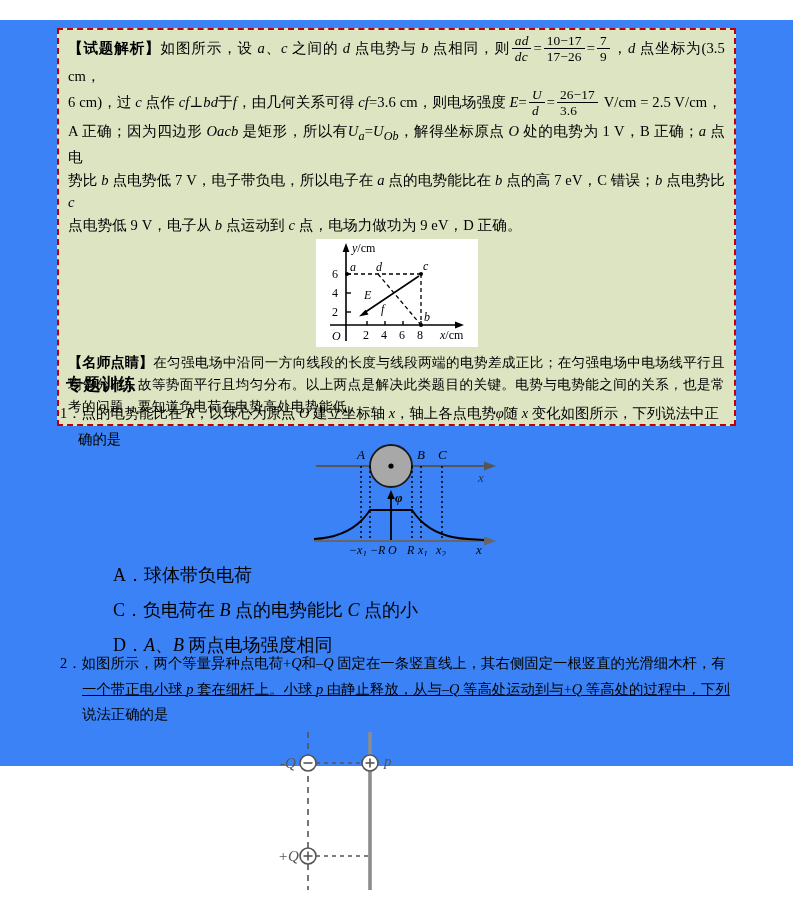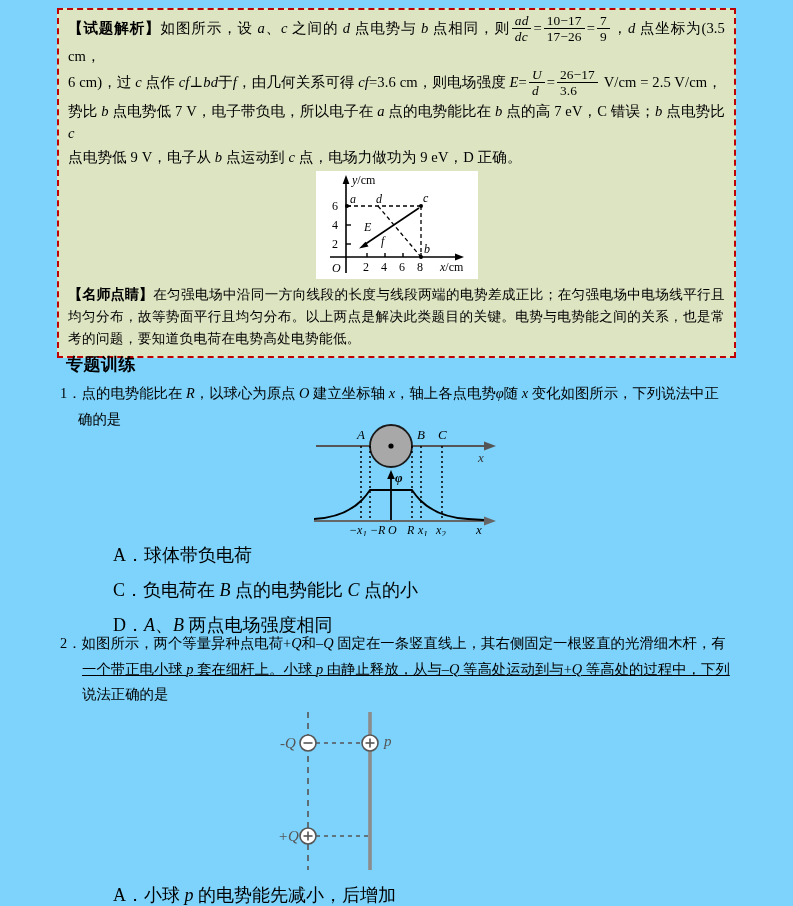--- a/index.html
+++ b/index.html
@@ -11,22 +11,23 @@
     width: 793px;
     height: 906px;
     font-family: "Liberation Serif", "DejaVu Serif", serif;
     color: #000000;
     position: relative;
     overflow: hidden;
   }
   .page {
     position: relative;
     width: 793px;
-    height: 906px;
-    background: #7dd3fc;
+    height: 746px;
+    background: #3b82f6;
+    margin-top: 20px;
   }
 
   
   .explain-box {
     position: absolute;
     left: 57px;
     top: 8px;
     width: 679px;
     padding: 4px 9px 6px 9px;
     background: #dde4c2;
@@ -133,20 +134,23 @@
   <div class="explain-box">
 
     <p class="para">
       <span class="tag">【试题解析】</span><span>如图所示，设 </span><span class="mi">a</span><span>、</span><span class="mi">c</span><span> 之间的 </span><span class="mi">d</span><span> 点电势与 </span><span class="mi">b</span><span> 点相同，则</span><span class="frac"><span class="num it">ad</span><span class="den it">dc</span></span><span>=</span><span class="frac"><span class="num">10−17</span><span class="den">17−26</span></span><span>=</span><span class="frac"><span class="num">7</span><span class="den">9</span></span><span>，</span><span class="mi">d</span><span> 点坐标为(3.5 cm，</span>
     </p>
 
     <p class="para">
       <span>6 cm)，过 </span><span class="mi">c</span><span> 点作 </span><span class="mi">cf</span><span>⊥</span><span class="mi">bd</span><span>于</span><span class="mi">f</span><span>，由几何关系可得 </span><span class="mi">cf</span><span>=3.6 cm，则电场强度 </span><span class="mi">E</span><span>=</span><span class="frac"><span class="num it">U</span><span class="den it">d</span></span><span>=</span><span class="frac"><span class="num">26−17</span><span class="den">3.6</span></span>&nbsp;<span>V/cm = 2.5 V/cm，</span>
     </p>
 
+    <p class="para">
+      <span>A 正确；因为四边形 </span><span class="mi">Oacb</span><span> 是矩形，所以有</span><span class="mi">U</span><sub class="mi">a</sub><span>=</span><span class="mi">U</span><sub class="mi">Ob</sub><span>，解得坐标原点 </span><span class="mi">O</span><span> 处的电势为 1 V，B 正确；</span><span class="mi">a</span><span> 点电</span>
+    </p>
 
     <p class="para">
       <span>势比 </span><span class="mi">b</span><span> 点电势低 7 V，电子带负电，所以电子在 </span><span class="mi">a</span><span> 点的电势能比在 </span><span class="mi">b</span><span> 点的高 7 eV，C 错误；</span><span class="mi">b</span><span> 点电势比 </span><span class="mi">c</span>
     </p>
 
     <p class="para">
       <span>点电势低 9 V，电子从 </span><span class="mi">b</span><span> 点运动到 </span><span class="mi">c</span><span> 点，电场力做功为 9 eV，D 正确。</span>
     </p>
 
     <div class="fig1-wrap">

